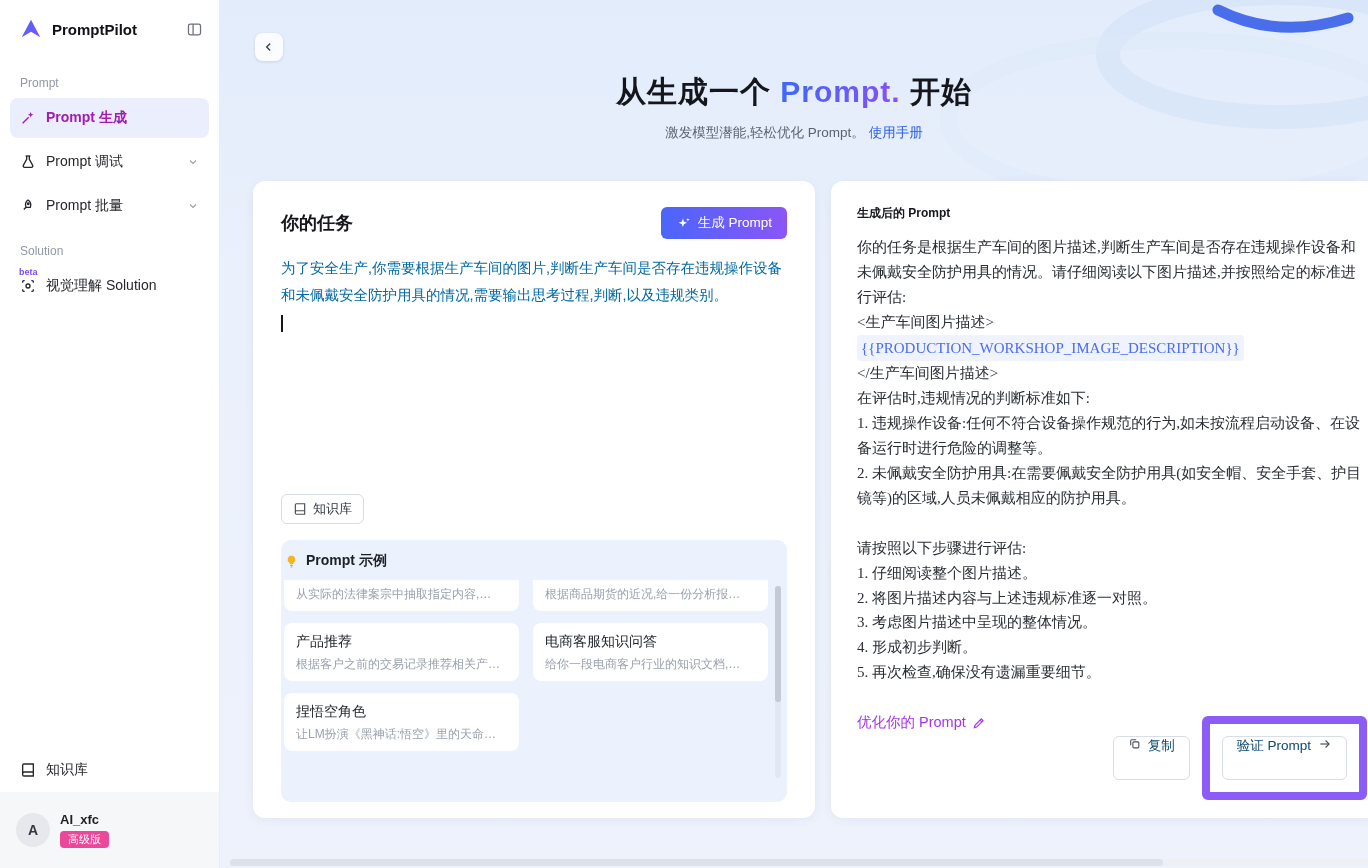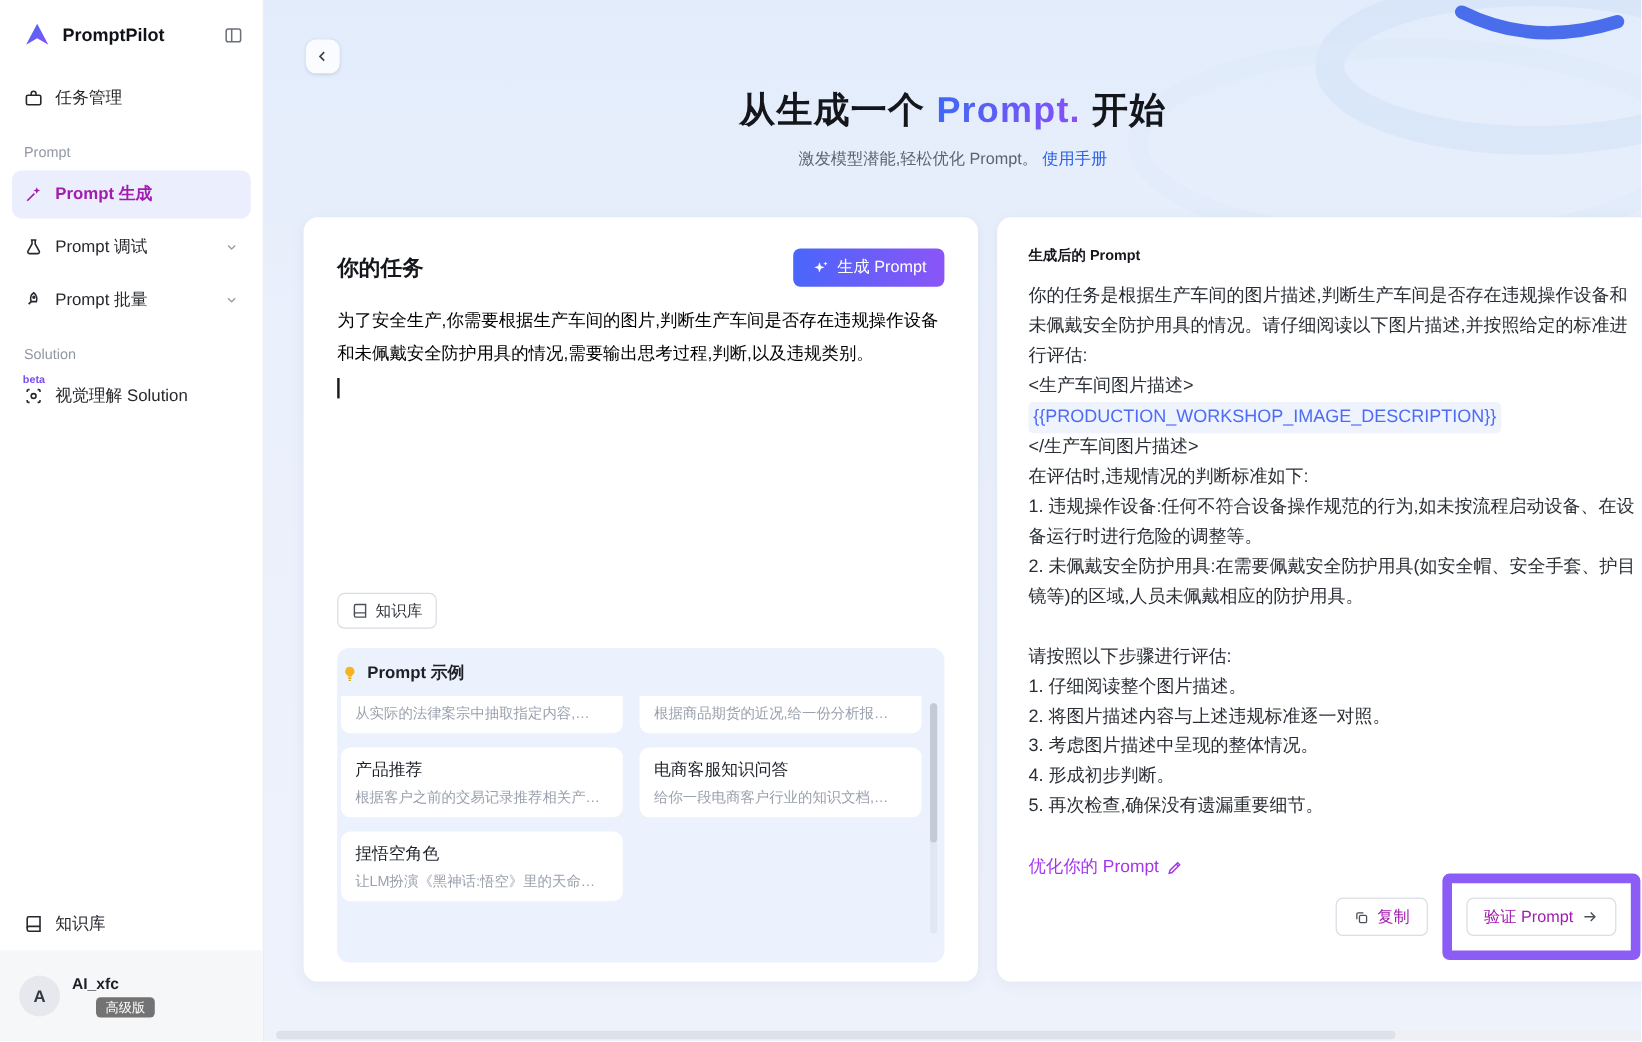--- a/index.html
+++ b/index.html
@@ -22,22 +22,22 @@
   .nav-item.active { background:#ebeefc; color:#a21caf; font-weight:700; }
   .section-label { font-size:12px; color:#9298a3; padding:16px 20px 6px; }
   .icon-wrap { position:relative; display:flex; }
   .beta-tag { position:absolute; top:-11px; left:-1px; font-size:9px; color:#7a4df2; font-weight:700; }
 
   .sidebar-spacer { flex:1; }
   .user-block { background:#f6f7f9; padding:12px 16px; display:flex; gap:10px; align-items:center; height:76px; }
   .avatar { width:34px; height:34px; border-radius:50%; background:#e6e8ed; display:flex; align-items:center;
             justify-content:center; font-size:14px; color:#34383f; font-weight:700; }
   .user-name { font-size:13px; font-weight:700; color:#1d2025; }
-  .user-badge { display:inline-block; margin-top:4px; background:#737373; color:#fff; font-size:11px;
-                padding:1px 8px; border-radius:4px;margin-left:20px; }
+  .user-badge { display:inline-block; margin-top:4px; background:#ec4899; color:#fff; font-size:11px;
+                padding:1px 8px; border-radius:4px; }
 
   
   .main { flex:1; position:relative; overflow:hidden;
           background:linear-gradient(180deg,#e2ecfb 0%, #eaf0fc 30%, #eef2fb 100%); }
   .deco { position:absolute; top:0; right:0; pointer-events:none; }
   .back-btn { position:absolute; left:35px; top:33px; width:28px; height:28px; border:none; border-radius:8px;
               background:rgba(255,255,255,.8); box-shadow:0 1px 3px rgba(31,56,120,.14);
               display:flex; align-items:center; justify-content:center; color:#3d424a; cursor:pointer; }
   .hero { position:absolute; top:72px; left:0; right:0; text-align:center; }
   .hero h1 { font-size:30px; font-weight:700; color:#14161b; letter-spacing:1px; }
@@ -48,49 +48,49 @@
 
   .cards { position:absolute; top:181px; left:33px; display:flex; gap:16px; }
   .card { background:#fff; border-radius:12px; height:637px; box-shadow:0 2px 12px rgba(40,60,120,.06); }
 
   
   .task-card { width:562px; padding:26px 28px 16px; display:flex; flex-direction:column; }
   .task-head { display:flex; justify-content:space-between; align-items:center; }
   .task-title { font-size:18px; font-weight:700; color:#15171c; }
   .gen-btn { display:flex; align-items:center; gap:7px; background:linear-gradient(90deg,#4a66fb,#8b55f7);
              color:#fff; font-size:13.5px; padding:7px 15px; border:none; border-radius:6px; cursor:pointer; }
-  .task-text { margin-top:16px; font-size:14.5px; line-height:1.85; color:#000000; }
+  .task-text { margin-top:16px; font-size:14.5px; line-height:1.85; color:#0369a1; }
   .caret { display:block; width:1.5px; height:17px; background:#15171c; margin-top:6px; }
   .kb-chip { margin-top:auto; margin-bottom:16px; align-self:flex-start; display:flex; align-items:center;
              gap:6px; border:1px solid #d8dce4; border-radius:6px; padding:5px 11px; font-size:13px;
              color:#33373d; background:#fff; cursor:pointer; }
 
   .examples { background:#ebf1fd; border-radius:10px; padding:12px 3px; height:262px; position:relative; }
   .ex-head { display:flex; align-items:center; gap:7px; font-size:14px; font-weight:700; color:#1d2025; }
   .ex-viewport { overflow:hidden; height:198px; margin-top:10px; }
   .ex-grid { display:grid; grid-template-columns:1fr 1fr; gap:12px 14px; transform:translateY(-27px);
              padding-right:16px; }
   .ex-card { background:#fff; border-radius:8px; padding:10px 12px; height:58px; cursor:pointer; }
   .ex-card .t { font-size:14px; color:#1f2329; margin-bottom:5px; white-space:nowrap; overflow:hidden; }
   .ex-card .d { font-size:12px; color:#9aa1ad; white-space:nowrap; overflow:hidden; }
   .ex-track { position:absolute; right:6px; top:46px; width:6px; height:192px; background:#e2e8f3; border-radius:3px; }
   .ex-thumb { position:absolute; right:0; top:0; width:6px; height:116px; background:#c4cad6; border-radius:3px; cursor:pointer; }
 
   
   .result-card { width:560px; padding:24px 26px; position:relative; }
   .res-title { font-size:12px; font-weight:700; color:#15171c; margin-bottom:13px; }
   .res-body { font-size:15px; line-height:1.66; color:#2a2e35; }
-  .res-body > div { white-space:pre-wrap; }
+  .res-body > div { white-space:pre-wrap;font-family:Liberation Serif, serif; }
   .var-token { color:#4d6bf5; background:#eef3fe; border-radius:4px; padding:1px 4px; display:inline-block; }
   .blank-line { height:25px; }
   .optimize { margin-top:28px; display:flex; align-items:center; gap:6px; color:#a433ee;
               font-size:14.5px; cursor:pointer; }
   .res-actions { position:absolute; right:24px; bottom:18px; display:flex; gap:12px; align-items:center; }
-  .btn-ghost { display:flex; align-items:center; gap:7px; background:#fff; border:1px solid #d9dde4;
-               border-radius:6px; height:32px; padding:0 14px; font-size:13.5px; color:#a21caf; cursor:pointer; }
+  .btn-ghost { display:flex; align-items:flex-start; gap:7px; background:#fff; border:1px solid #d9dde4;
+               border-radius:6px; height:44px; padding:0 14px; font-size:13.5px; color:#0c4a6e; cursor:pointer; }
   .red-box { border:8px solid #8b5cf6; border-radius:6px; padding:12px; }
 
   .hscroll { position:absolute; left:10px; right:0; bottom:2px; height:7px; background:#eef0f4; border-radius:4px; }
   .hscroll-thumb { position:absolute; left:0; top:0; height:7px; width:82%; background:#dde1e9; border-radius:4px; cursor:pointer; }
 </style>
 </head>
 <body>
 
 <div class="app">
 
@@ -109,27 +109,20 @@
       </span>
       <span class="logo-text">PromptPilot</span>
       <span class="collapse-btn">
         <svg width="17" height="17" viewBox="0 0 24 24" fill="none" stroke="currentColor" stroke-width="1.8">
           <rect x="3.5" y="4.5" width="17" height="15" rx="2.5"></rect>
             <path d="M10 4.5 v15"></path>
         </svg>
       </span>
     </div>
 
-    <div class="nav-item">
-      <svg width="16" height="16" viewBox="0 0 24 24" fill="none" stroke="currentColor" stroke-width="2">
-        <rect x="3" y="8" width="18" height="12" rx="2"></rect>
-          <path d="M9 8 V6 a3 3 0 0 1 6 0 v2"></path>
-      </svg>
-      <span>任务管理</span>
-    </div>
 
     <div class="section-label">Prompt</div>
 
     <div class="nav-item active">
       <svg width="16" height="16" viewBox="0 0 24 24" fill="none" stroke="currentColor" stroke-width="2">
         <path d="M4 20 L13 11"></path>
         <path d="M16 3 l1.2 3 3 1.2 -3 1.2 -1.2 3 -1.2 -3 -3 -1.2 3 -1.2 z" fill="currentColor" stroke="none"></path>
       </svg>
       <span>Prompt 生成</span>
     </div>

